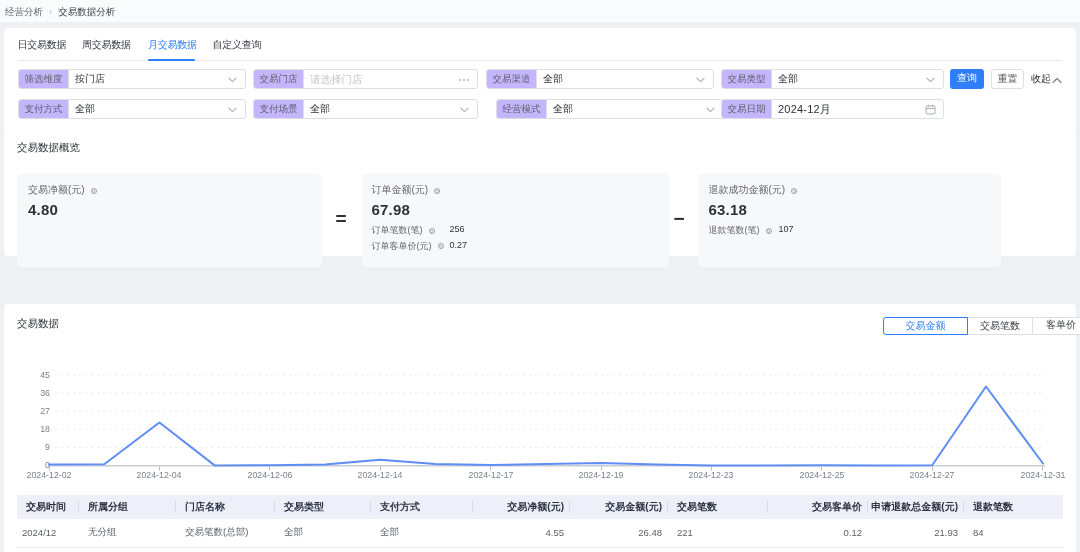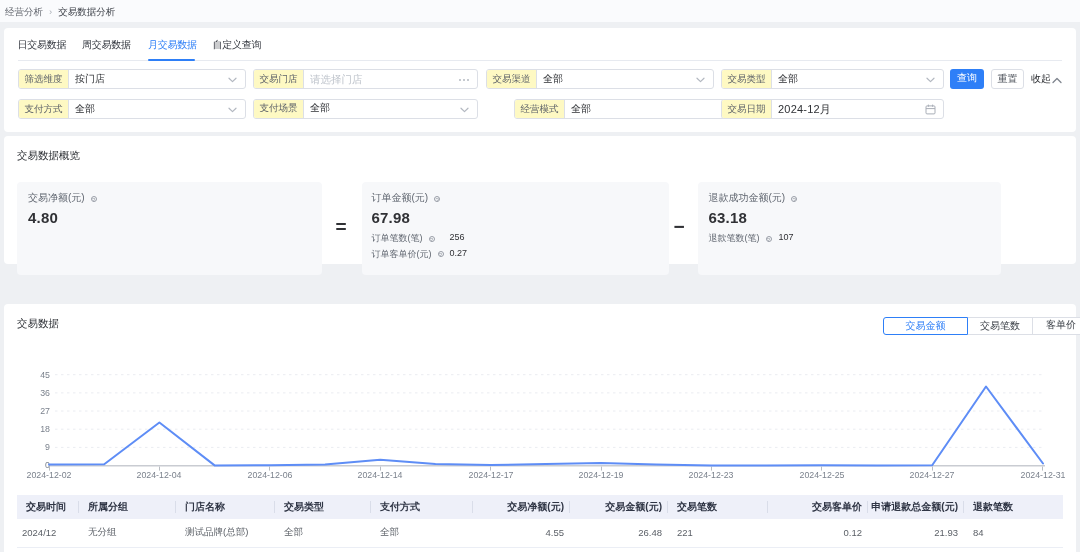--- a/index.html
+++ b/index.html
@@ -9,21 +9,21 @@
 .card { position:absolute; left:4px; width:1072px; background:#fff; border-radius:4px; }
 #crumbbar { left:0; top:0; width:1080px; height:22px; background:#fafbfd; }
 #crumb { left:5px; top:6px; font-size:9.5px; color:#62666e; }
 #crumb .sep { color:#a8adb5; margin:0 6px; font-size:9.5px; }
 #crumb .cur { color:#383c44; }
 #card1 { top:28px; height:104px; }
 .tab { position:absolute; top:9.5px; font-size:10px; letter-spacing:-0.25px; color:#33373f; white-space:nowrap; }
 .tabline { position:absolute; left:14px; right:14px; top:31.5px; height:1px; background:#e7eaf0; }
 .tabunder { position:absolute; height:2px; background:#2e7ff7; top:30.5px; border-radius:1px; }
 .fg { position:absolute; height:20px; border:1px solid #dcdfe6; border-radius:3px; background:#fff; display:flex; }
-.fg .lab { width:50px; background:#fef9c3; border-right:1px solid #dcdfe6; color:#5d6269; font-size:9.5px; line-height:18px; text-align:center; border-radius:2px 0 0 2px; }
+.fg .lab { width:50px; background:#c4b5fd; border-right:1px solid #dcdfe6; color:#5d6269; font-size:9.5px; line-height:18px; text-align:center; border-radius:2px 0 0 2px; }
 .fg .val { flex:1; font-size:10px; color:#2f3135; line-height:18px; padding-left:6px; position:relative; }
 .fg .ph { color:#bfc4cc; }
 .chev { position:absolute; right:8px; top:6.5px; }
 .chev svg { display:block; }
 .btn { position:absolute; height:20px; border-radius:3px; font-size:10px; line-height:18px; text-align:center; }
 .slab { font-size:10px; color:#606670; white-space:nowrap; }
 .slab2 { font-size:9px; color:#606670; white-space:nowrap; }
 .sval { font-size:15px; font-weight:bold; color:#303135; letter-spacing:0.2px; }
 .q { display:inline-block; width:6px; height:6px; border:1px solid #999ea7; border-radius:50%; color:#999ea7; font-size:6px; line-height:6px; text-align:center; margin-left:6px; vertical-align:-0.5px; }
 .q::before { content:"?"; }
@@ -98,29 +98,29 @@
     </span>
 
   <div class="fg" style="left:14px; top:71px; width:228px;">
     <div class="lab">支付方式</div>
       <div class="val">全部<span class="chev">
           <svg width="9" height="6" viewBox="0 0 9 6">
             <path d="M1 1.2l3.5 3.4L8 1.2" stroke="#b3b8c1" stroke-width="1.2" fill="none" stroke-linecap="round" stroke-linejoin="round"></path>
           </svg>
         </span></div>
   </div>
-  <div class="fg" style="left:249px; top:71px; width:225px;font-family:Liberation Mono, monospace;">
+  <div class="fg" style="left:249px; top:71px; width:225px;">
     <div class="lab">支付场景</div>
       <div class="val">全部<span class="chev">
           <svg width="9" height="6" viewBox="0 0 9 6">
             <path d="M1 1.2l3.5 3.4L8 1.2" stroke="#b3b8c1" stroke-width="1.2" fill="none" stroke-linecap="round" stroke-linejoin="round"></path>
           </svg>
         </span></div>
   </div>
-  <div class="fg" style="left:510px; top:71px; width:228px;">
+  <div class="fg" style="left:492px; top:71px; width:228px;">
     <div class="lab">经营模式</div>
       <div class="val">全部<span class="chev">
           <svg width="9" height="6" viewBox="0 0 9 6">
             <path d="M1 1.2l3.5 3.4L8 1.2" stroke="#b3b8c1" stroke-width="1.2" fill="none" stroke-linecap="round" stroke-linejoin="round"></path>
           </svg>
         </span></div>
   </div>
   <div class="fg" style="left:717px; top:71px; width:223px;">
     <div class="lab">交易日期</div>
       <div class="val" style="font-size:11px; letter-spacing:0.2px;">2024-12月<span class="chev" style="top:4px; right:7px;">
@@ -129,21 +129,21 @@
               <rect x="1" y="1.9" width="9" height="8" rx="1"></rect>
               <line x1="1" y1="4.6" x2="10" y2="4.6"></line>
               <line x1="3.4" y1="0.6" x2="3.4" y2="2.8"></line>
               <line x1="7.6" y1="0.6" x2="7.6" y2="2.8"></line>
             </g>
           </svg>
         </span></div>
   </div>
 </div>
 
-<div id="card2" class="card" style="top:136px; height:128px;padding-left:10px;">
+<div id="card2" class="card" style="top:128px; height:128px;padding-left:10px;">
   <div class="abs" style="left:13px; top:13px; font-size:10.5px; font-weight:500; color:#2b2e33;">交易数据概览</div>
   <div class="abs" style="left:13px; top:46px; width:305px; height:93px; background:#f7f8fa; border-radius:4px;">
     <div class="abs slab" style="left:11px; top:9px;">交易净额(元)<span class="q"></span></div>
     <div class="abs sval" style="left:11px; top:26.5px;">4.80</div>
   </div>
   <div class="abs" style="left:322px; top:80px; width:30px; text-align:center; font-size:19px; font-weight:bold; color:#303135;">=</div>
   <div class="abs" style="left:357.5px; top:46px; width:307px; height:93px; background:#f7f8fa; border-radius:4px;">
     <div class="abs slab" style="left:10px; top:9px;">订单金额(元)<span class="q"></span></div>
     <div class="abs sval" style="left:10px; top:26.5px;">67.98</div>
     <div class="abs slab2" style="left:10px; top:50px;">订单笔数(笔)<span class="q"></span><span class="sv2" style="left:78px;">256</span></div>
@@ -236,21 +236,21 @@
             <th class="r">交易净额(元)</th>
             <th class="r">交易金额(元)</th>
             <th>交易笔数</th>
             <th class="r">交易客单价</th>
             <th class="r">申请退款总金额(元)</th>
             <th class="last">退款笔数</th>
       </tr>
       <tr class="td">
         <td style="padding-left:5px;">2024/12</td>
             <td>无分组</td>
-            <td>测试品牌(总部)</td>
+            <td>交易笔数(总部)</td>
             <td>全部</td>
             <td>全部</td>
             <td class="r">4.55</td>
             <td class="r">26.48</td>
             <td>221</td>
             <td class="r">0.12</td>
             <td class="r">21.93</td>
             <td>84</td>
       </tr>
     </tbody>

